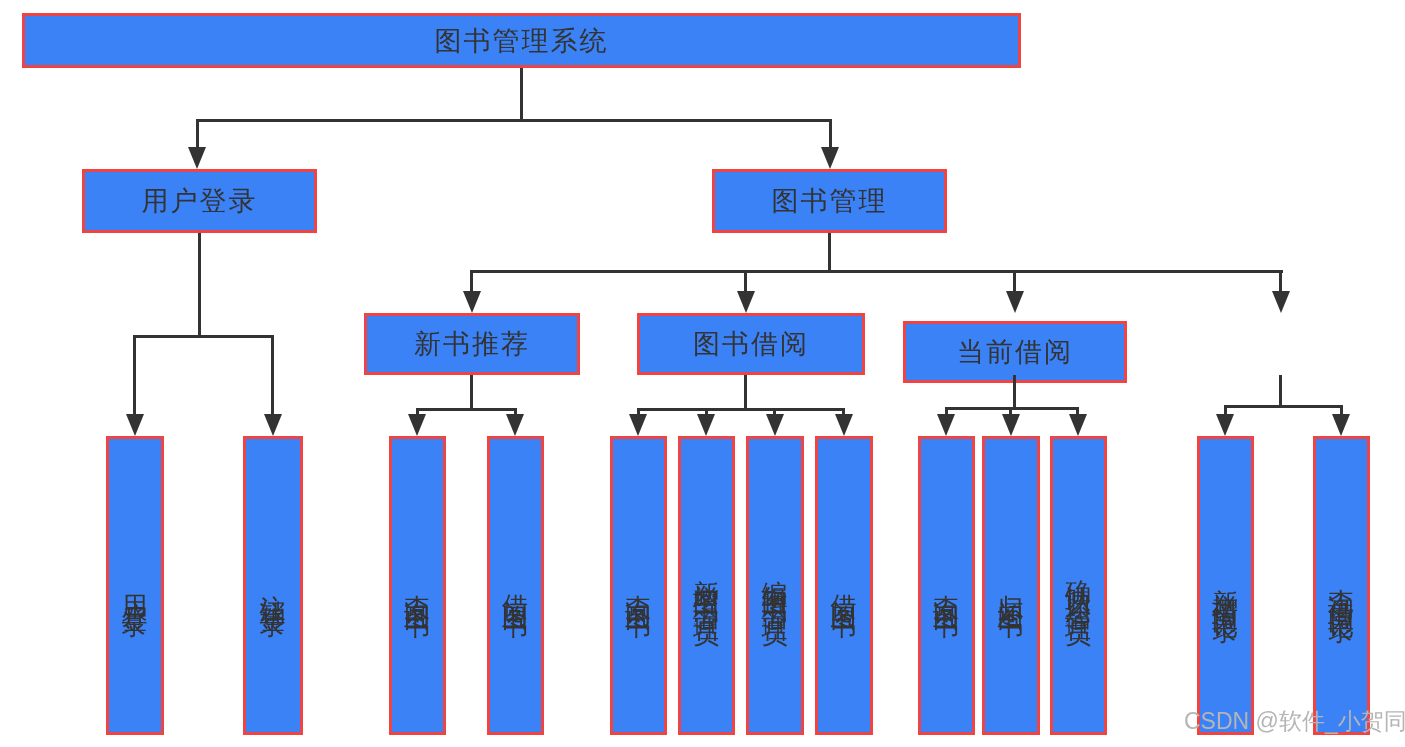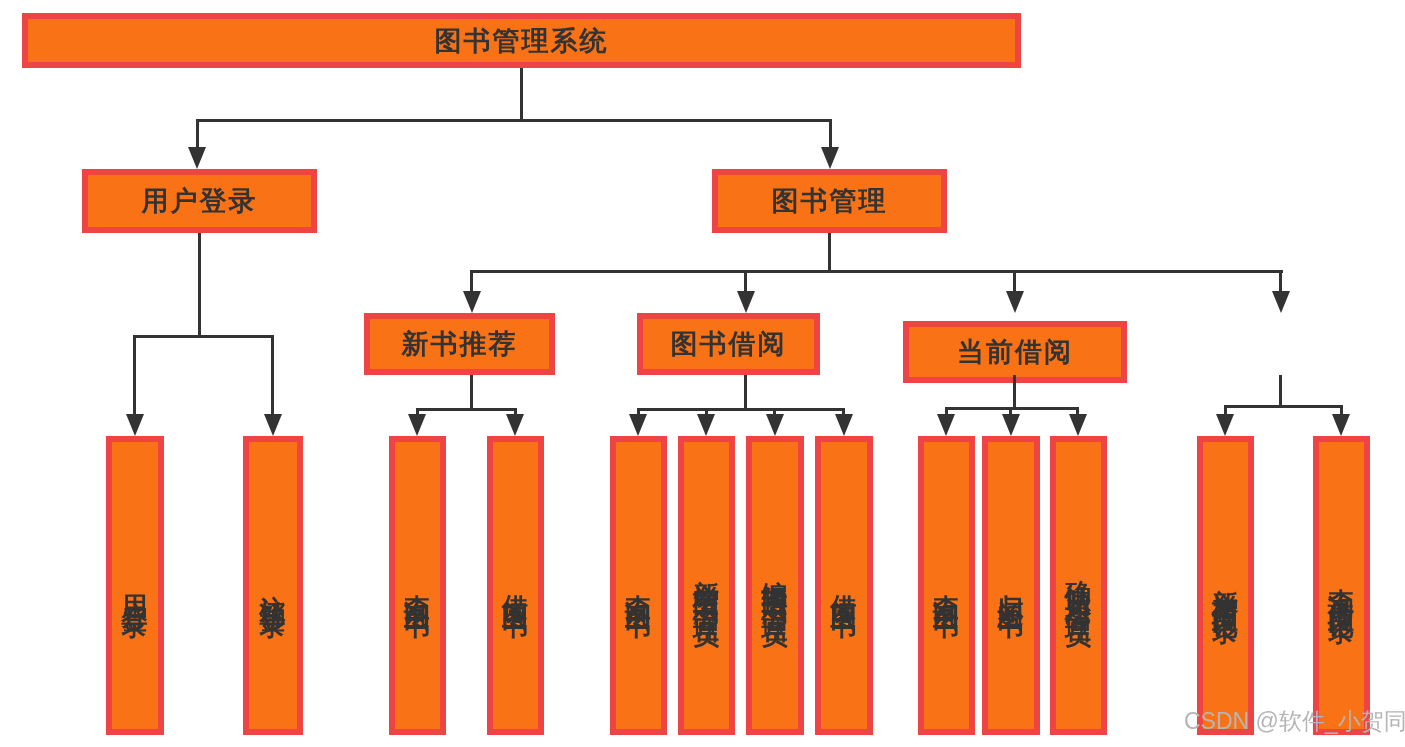--- a/index.html
+++ b/index.html
@@ -12,27 +12,26 @@
     position: relative;
     width: 1405px;
     height: 747px;
     background: #ffffff;
     overflow: hidden;
     color: #333333;
   }
   .box {
     position: absolute;
     box-sizing: border-box;
-    border: 6px solid #ef4444;
-    background: #f97316;
+    border: 3px solid #ef4444;
+    background: #3b82f6;
     display: flex;
     align-items: center;
     justify-content: center;
     color: #333333;
-    font-weight: bold;
   }
   .hbox {
     font-size: 27px;
     letter-spacing: 2px;
     white-space: nowrap;
   }
   .vbox {
     writing-mode: vertical-rl;
     text-orientation: mixed;
     font-size: 26px;
@@ -94,22 +93,22 @@
   <div class="hline" style="left:470px;top:270px;width:813px"></div>
   <div class="vline" style="left:470px;top:270px;height:26px"></div>
   <div class="tri" style="left:463px;top:291px"></div>
   <div class="vline" style="left:744px;top:270px;height:26px"></div>
   <div class="tri" style="left:737px;top:291px"></div>
   <div class="vline" style="left:1013px;top:270px;height:26px"></div>
   <div class="tri" style="left:1006px;top:291px"></div>
   <div class="vline" style="left:1279px;top:270px;height:26px"></div>
   <div class="tri" style="left:1272px;top:291px"></div>
 
-  <div class="box hbox" style="left:364px;top:313px;width:191px;height:62px">新书推荐</div>
-  <div class="box hbox" style="left:637px;top:313px;width:183px;height:62px">图书借阅</div>
+  <div class="box hbox" style="left:364px;top:313px;width:216px;height:62px">新书推荐</div>
+  <div class="box hbox" style="left:637px;top:313px;width:228px;height:62px">图书借阅</div>
   <div class="box hbox" style="left:903px;top:321px;width:224px;height:62px">当前借阅</div>
 
   <div class="vline" style="left:470px;top:375px;height:33px"></div>
   <div class="hline" style="left:416px;top:408px;width:101px"></div>
   <div class="vline" style="left:416px;top:408px;height:10px"></div>
   <div class="tri" style="left:408px;top:414px"></div>
   <div class="vline" style="left:514px;top:408px;height:10px"></div>
   <div class="tri" style="left:506px;top:414px"></div>
 
   <div class="box vbox" style="left:389px;top:436px;width:57px;height:299px">查询图书</div>

